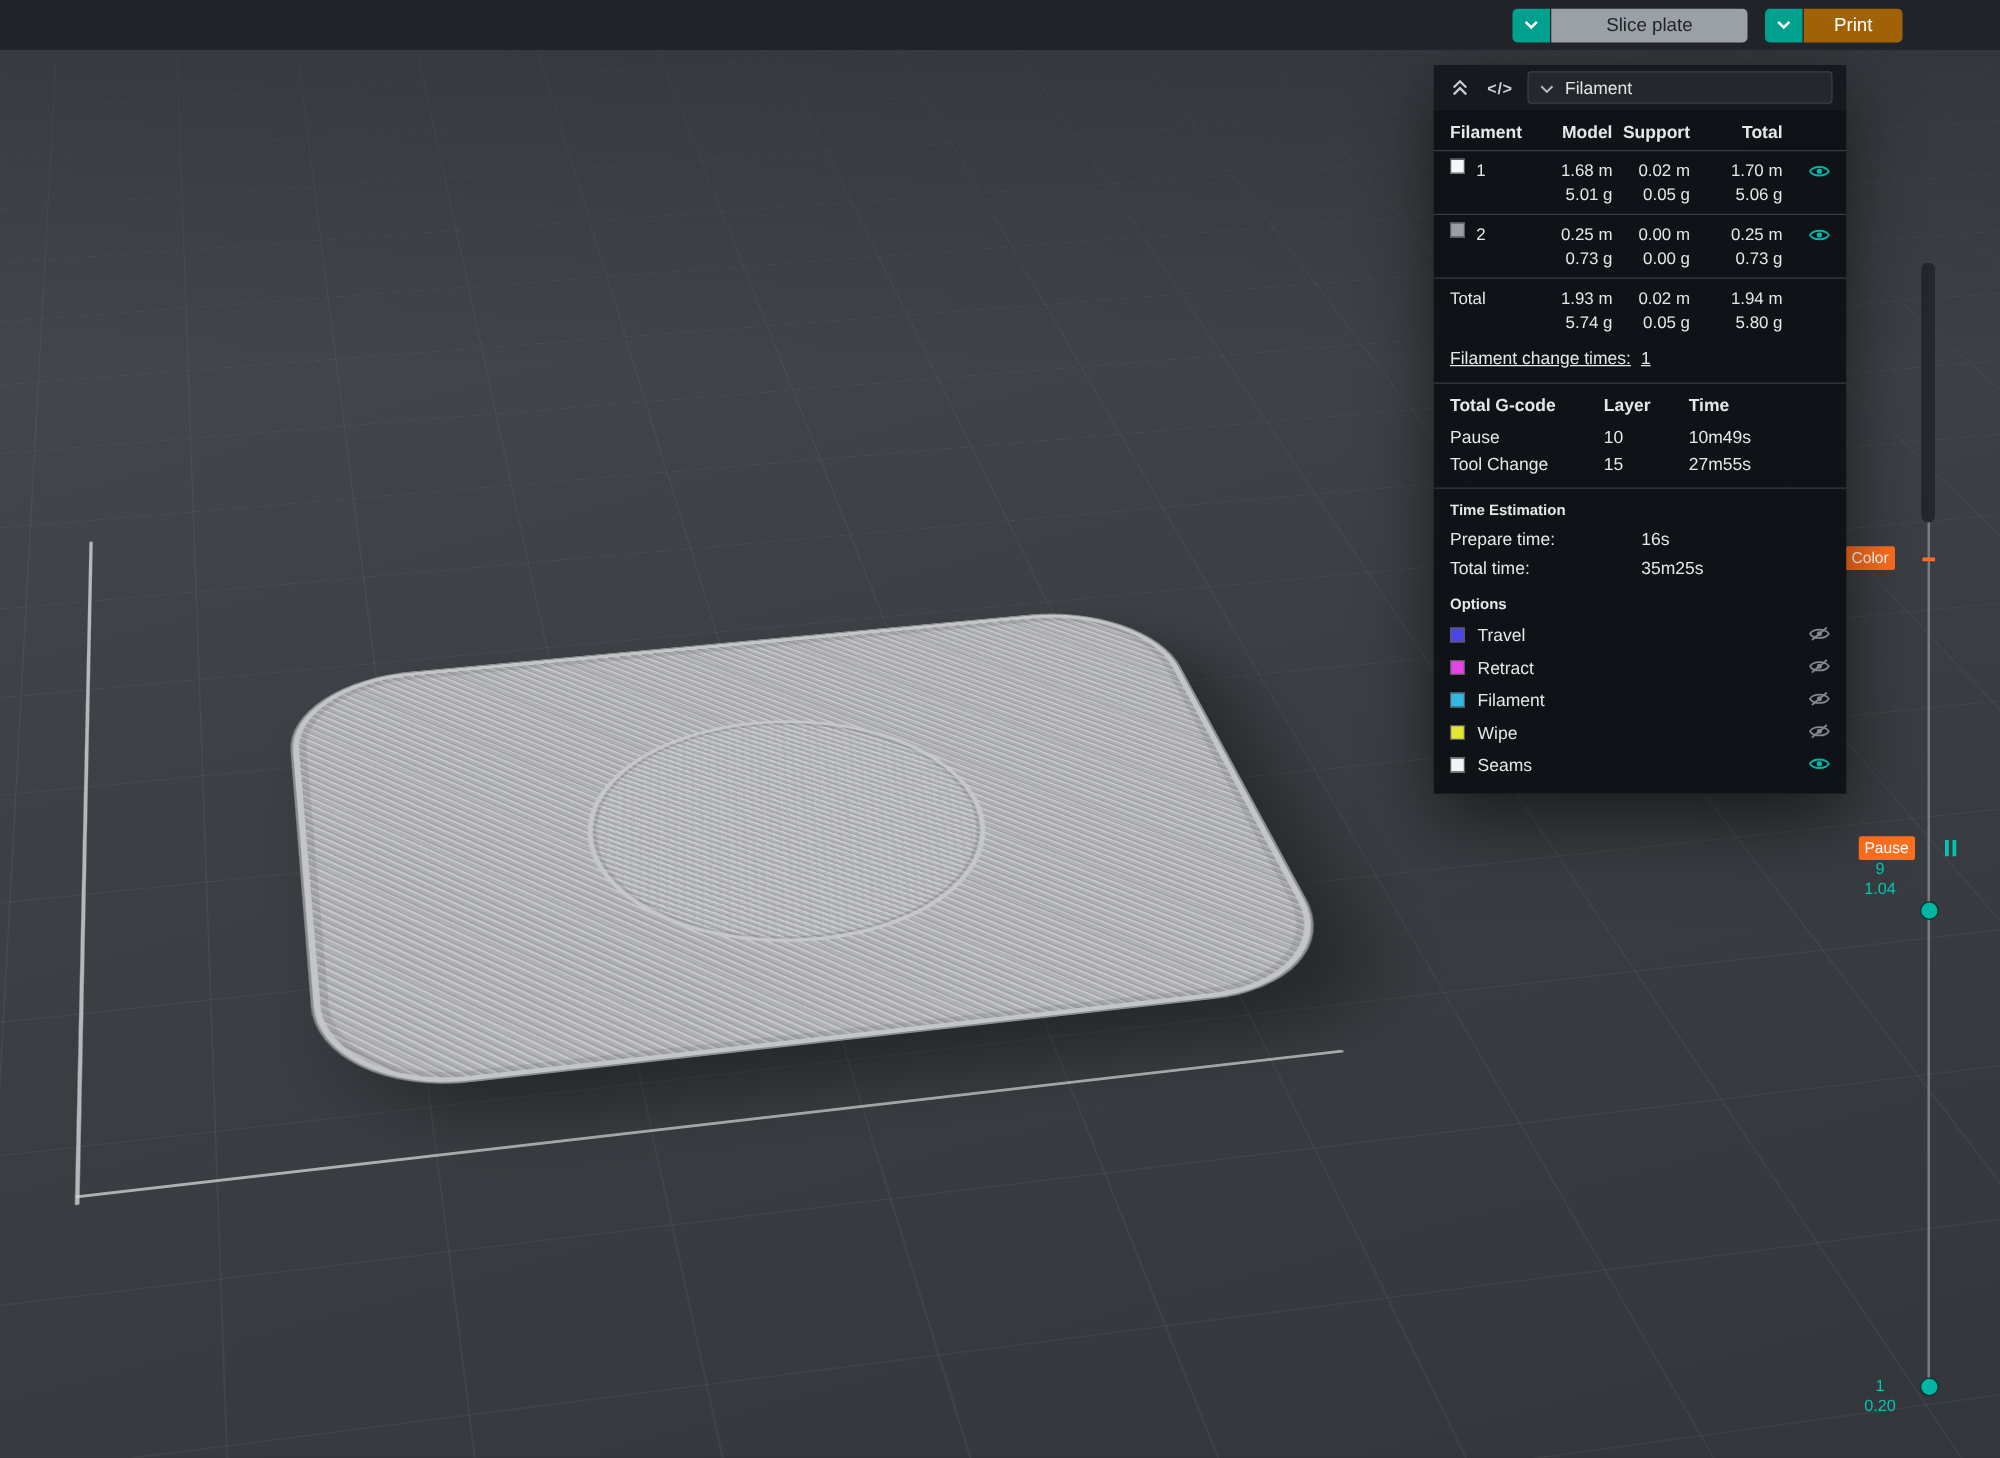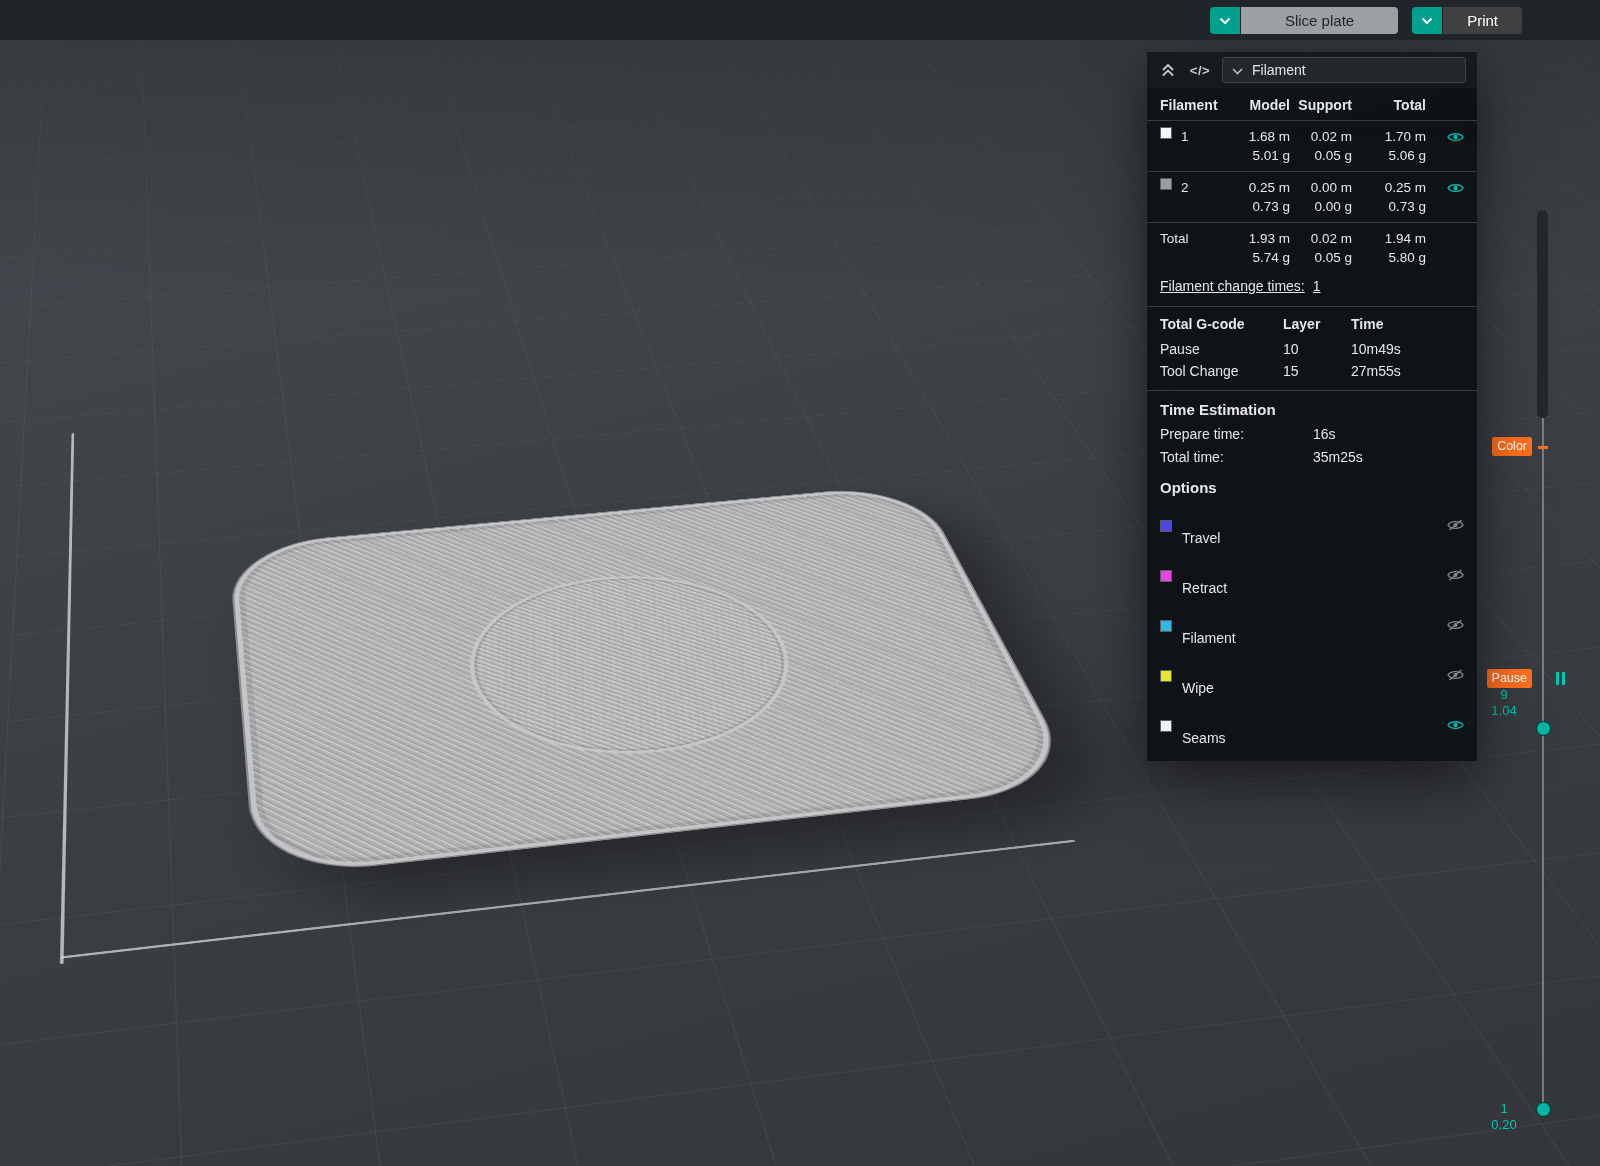--- a/index.html
+++ b/index.html
@@ -9,21 +9,21 @@
   
   .topbar{position:absolute;top:0;left:0;right:0;height:40px;background:#212428;
           display:flex;align-items:center;justify-content:flex-end;gap:14px;
           padding-right:78px;z-index:40;box-sizing:border-box;}
   .btn-group{display:flex;height:27px;}
   .btn-drop{width:30px;background:#00a08e;border-radius:4px 0 0 4px;display:flex;
             align-items:center;justify-content:center;margin-right:1px;cursor:pointer;}
   .btn-main{padding:0 44px;display:flex;align-items:center;border-radius:0 4px 4px 0;
             font-size:15px;cursor:pointer;white-space:nowrap;}
   .btn-slice{background:#9ba0a5;color:#1f2327;}
-  .btn-print{background:#404040;color:#ffffff;padding:0 24px;}
+  .btn-print{background:#a16207;color:#ffffff;padding:0 24px;}
 
   
   .viewport{position:absolute;left:0;top:40px;right:0;bottom:0;overflow:hidden;
             background:linear-gradient(165deg,#46494f 0%,#3c3f44 45%,#33363a 100%);}
   .viewport::after{content:'';position:absolute;inset:0;pointer-events:none;
             background:linear-gradient(180deg,rgba(38,41,45,.45) 0%,rgba(38,41,45,0) 22%);}
   .plane{position:absolute;left:620px;top:620px;width:3600px;height:3600px;
          margin-left:-1800px;margin-top:-1800px;
          transform:perspective(2400px) rotateX(55deg) rotateZ(-10deg);
          background-image:
@@ -71,36 +71,36 @@
   .fil-id{display:flex;align-items:flex-start;}
   .eye{cursor:pointer;}
 
   .info-line{display:flex;gap:8px;padding:3px 13px;line-height:20px;text-decoration:underline;}
 
   .ggrid{display:grid;grid-template-columns:123px 68px 1fr;padding:0 13px;box-sizing:border-box;}
   .ghead{font-weight:bold;font-size:14px;border-top:1px solid #393d42;margin-top:7px;
          padding-top:9px;padding-bottom:6px;}
   .grow{padding-top:3px;padding-bottom:3px;}
 
-  .sec-title{font-weight:bold;font-size:15px;padding:10px 13px 5px;}
+  .sec-title{font-weight:bold;font-size:12px;padding:10px 13px 5px;}
   .sec-title.bordered{border-top:1px solid #393d42;margin-top:8px;}
   .tgrid{display:grid;grid-template-columns:153px 1fr;padding:1px 13px;line-height:21px;}
 
   .opt-row{display:flex;align-items:center;padding:4px 13px;line-height:18px;}
   .opt-row .swatch{margin-right:10px;}
-  .opt-label{flex:1;margin-top:24px;}
+  .opt-label{flex:1;}
 
   
   .slider-track{position:absolute;left:1542px;top:210px;width:2px;height:900px;
         background:#85888c;opacity:.85;z-index:20;}
   .slider-thumb{position:absolute;left:1537px;top:210px;width:11px;height:208px;
         background:#24272b;border-radius:6px;z-index:21;cursor:pointer;}
   .badge{position:absolute;z-index:22;background:#ff6f1e;color:#fff;font-size:12.5px;
         padding:2px 5px;border-radius:2px;line-height:15px;}
-  .badge-color{right:68px;top:437px;}
+  .badge-color{right:84px;top:437px;}
   .badge-pause{right:68px;top:669px;}
   .tick-color{position:absolute;left:1538px;top:446px;width:10px;height:3px;
         background:#ff6f1e;z-index:22;}
   .pause-marker{position:absolute;left:1556px;top:672px;z-index:22;display:flex;gap:3px;}
   .pause-marker i{display:block;width:3px;height:13px;background:#00c7b2;}
   .handle{position:absolute;width:13px;height:13px;border-radius:50%;background:#00b5a3;
         border:1px solid #06302b;z-index:23;cursor:grab;}
   .handle-upper{left:1536px;top:721px;}
   .handle-lower{left:1536px;top:1102px;}
   .slider-vals{position:absolute;width:44px;text-align:center;color:#00c7b2;

